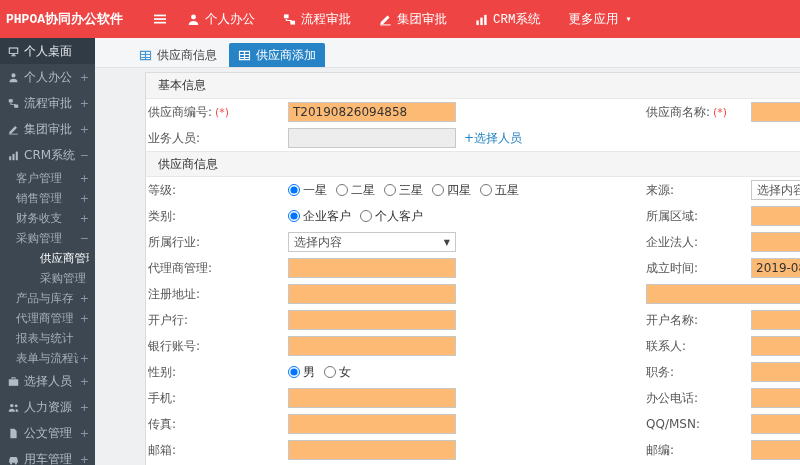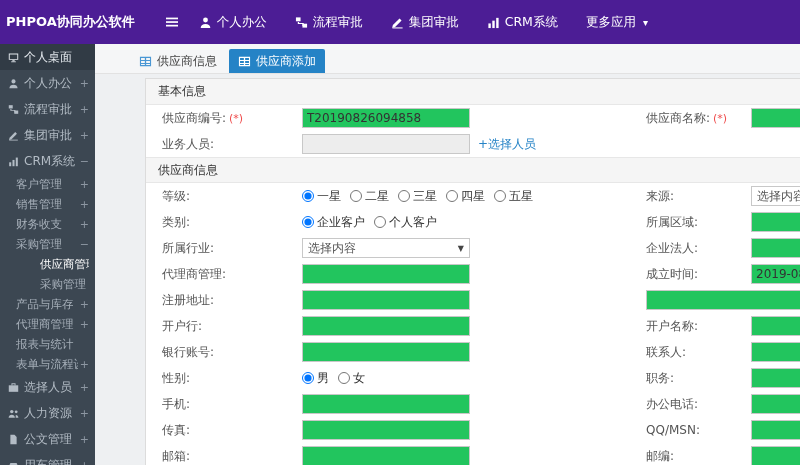--- a/index.html
+++ b/index.html
@@ -3,21 +3,21 @@
 <meta charset="utf-8">
 <style>
   * { margin:0; padding:0; box-sizing:border-box; }
   html,body { overflow:hidden; }
   body {
     width:800px; height:465px;
     font-family:"DejaVu Sans","Liberation Sans",sans-serif;
     font-size:12px; background:#eef0f2; color:#333;
   }
   
-  .topbar { height:44px; background:#4c1d95; display:flex; align-items:center; color:#fff; }
+  .topbar { height:38px; background:#ef4444; display:flex; align-items:center; color:#fff;font-family:Liberation Mono, monospace; }
   .logo { padding:0 8px 0 6px; font-weight:bold; font-size:13px; min-width:104px; white-space:nowrap; }
   .hamburger { margin:0 20px 0 22px; display:flex; cursor:pointer; color:#fff; }
   .topnav { display:flex; align-items:center; gap:28px; }
   .nav-item { display:flex; align-items:center; gap:5px; font-size:12.5px; cursor:pointer; white-space:nowrap; }
   .nav-item svg { flex:0 0 auto; }
   .caret { font-size:10px; margin-left:2px; }
   
   .layout { display:flex; height:435px; }
   .sidebar { width:95px; background:#3c4752; color:#b3bcc5; overflow:hidden; flex:0 0 auto; }
   .side-item { display:flex; align-items:center; padding:0 6px 0 8px; cursor:pointer; white-space:nowrap; }
@@ -37,27 +37,27 @@
   .tab svg { width:13px; height:13px; }
   .tab:not(.active) svg { color:#4a97d4; }
   .tab.active { background:#2583c6; color:#fff; border-radius:2px 2px 0 0; }
   
   .panel { margin:4px 0 0 50px; width:1000px; background:#fff; border:1px solid #dcdcdc; }
   .sect-header { height:26px; line-height:25px; background:#f5f5f5; border-bottom:1px solid #e7e7e7;
                  border-top:1px solid #e7e7e7; padding-left:12px; color:#333; }
   .panel > .sect-header:first-child { border-top:none; }
   .frow { height:26px; display:flex; align-items:center; }
   .fcell { display:flex; align-items:center; height:100%; }
-  .fcell.left { width:500px; padding-left:16px; flex:0 0 auto; }
+  .fcell.left { width:500px; padding-left:2px; flex:0 0 auto; }
   .fcell.right { flex:1; }
   .flabel { width:140px; flex:0 0 auto; color:#555; white-space:nowrap; overflow:hidden; }
   .fcell.right .flabel { width:105px; }
   .req { color:#ef4b4b; margin-left:3px; font-size:11px; }
   input.txt { width:168px; height:20px; border:1px solid #c8c8c8; padding:0 4px; font-size:12px;
-              font-family:inherit; color:#333; background:#22c55e; }
+              font-family:inherit; color:#333; background:#fdba74; }
   input.txt.ro { background:#ededed; }
   .sel { width:168px; height:20px; border:1px solid #c8c8c8; background:#fff; color:#555;
          display:flex; align-items:center; justify-content:space-between; padding:0 5px; cursor:pointer; }
   .sel .ar { font-size:8px; color:#444; }
   .radios { display:flex; align-items:center; }
   .radios label { display:flex; align-items:center; margin-right:9px; color:#333; cursor:pointer; white-space:nowrap; }
   .radios input { margin:0 3px 0 0; width:12px; height:12px; }
   .link { color:#2583c6; margin-left:8px; cursor:pointer; white-space:nowrap; }
 </style>
 </head>

